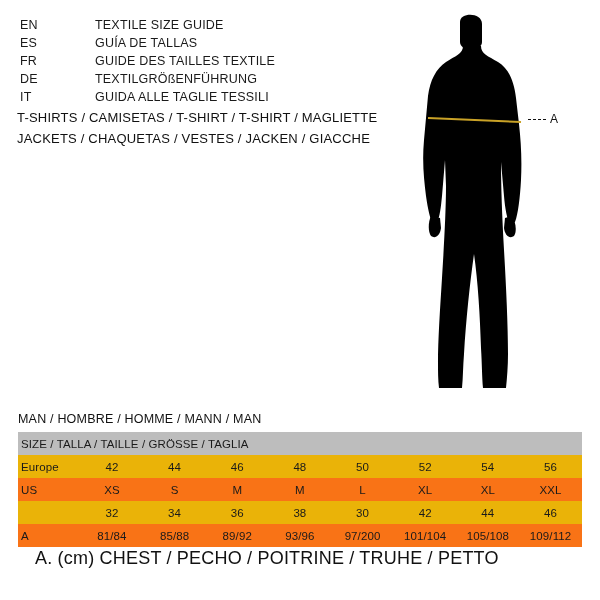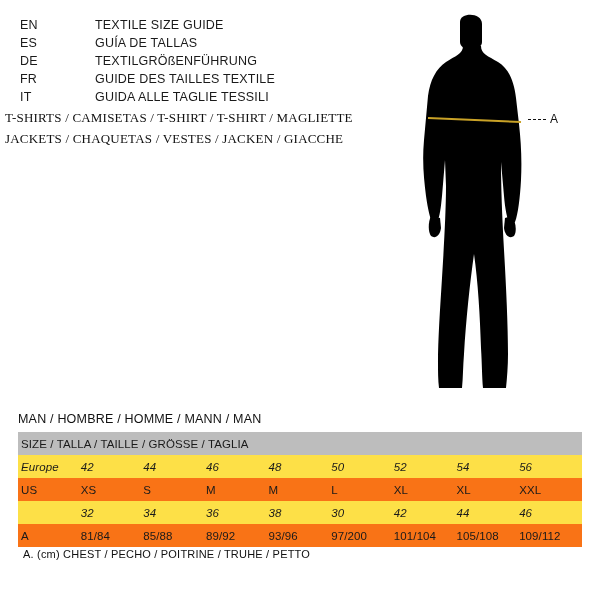--- a/index.html
+++ b/index.html
@@ -41,24 +41,23 @@
     flex: 0 0 40px;
     color: #1a1a1a;
   }
   .lang-text {
     color: #1a1a1a;
   }
 
   
   .cat-block {
     position: absolute;
-    left: 5px;
+    left: 17px;
     top: 110px;
     width: 400px;
-    font-family: Liberation Serif, serif;
   }
   .cat-line {
     font-size: 13px;
     height: 21px;
     letter-spacing: 0.2px;
     color: #111;
   }
 
   
   .figure {
@@ -112,64 +111,63 @@
     color: #1a1a1a;
     letter-spacing: 0.1px;
     margin-top: 12px;
   }
   .row-header td {
     background: #bdbdbd;
     font-size: 11.5px;
     padding-left: 3px;
   }
   .row-shade td {
-    background: #fde047;
-    font-style: italic;
+    background: #eab308;
   }
   .row-plain td {
     background: #f97316;
   }
   .col-label {
     width: 88px;
     padding-left: 3px !important;
   }
   .cell {
     width: 59px;
-    text-align: left;
+    text-align: center;
   }
   .footnote {
     position: absolute;
-    left: 23px;
+    left: 35px;
     top: 548px;
-    font-size: 11px;
+    font-size: 18px;
     letter-spacing: 0.2px;
     color: #111;
   }
 </style>
 </head>
 <body>
 
 <div class="page">
 
   <div class="lang-block">
     <div class="lang-row">
       <span class="lang-code">EN</span>
       <span class="lang-text">TEXTILE SIZE GUIDE</span>
     </div>
     <div class="lang-row">
       <span class="lang-code">ES</span>
       <span class="lang-text">GUÍA DE TALLAS</span>
     </div>
     <div class="lang-row">
+      <span class="lang-code">FR</span>
+      <span class="lang-text">GUIDE DES TAILLES TEXTILE</span>
+    </div>
+    <div class="lang-row">
       <span class="lang-code">DE</span>
       <span class="lang-text">TEXTILGRÖßENFÜHRUNG</span>
-    </div>
-    <div class="lang-row">
-      <span class="lang-code">FR</span>
-      <span class="lang-text">GUIDE DES TAILLES TEXTILE</span>
     </div>
     <div class="lang-row">
       <span class="lang-code">IT</span>
       <span class="lang-text">GUIDA ALLE TAGLIE TESSILI</span>
     </div>
   </div>
 
   <div class="cat-block">
     <div class="cat-line">T-SHIRTS / CAMISETAS / T-SHIRT / T-SHIRT / MAGLIETTE</div>
     <div class="cat-line">JACKETS / CHAQUETAS / VESTES / JACKEN / GIACCHE</div>

